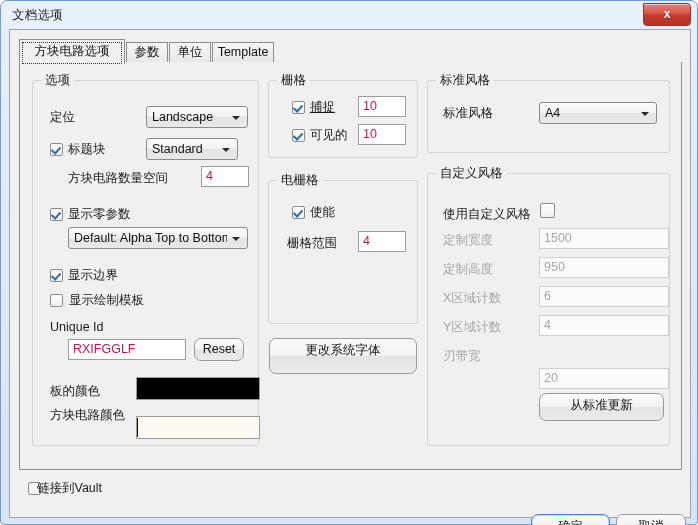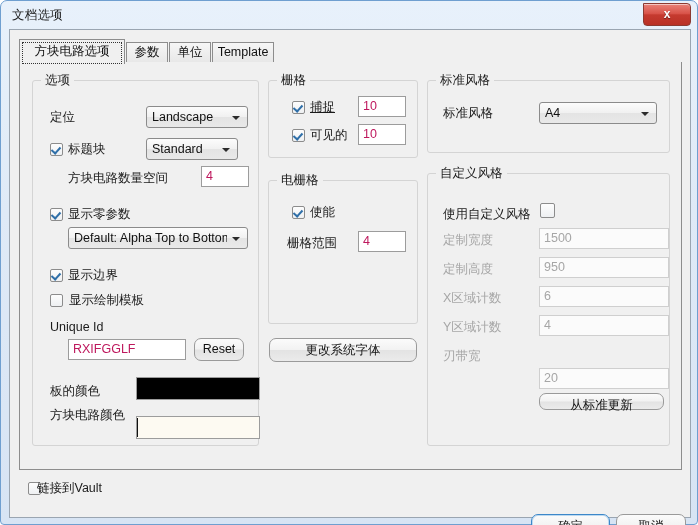--- a/index.html
+++ b/index.html
@@ -326,21 +326,21 @@
       <div class="group" style="left:248px; top:118px; width:150px; height:144px;">
         <div class="legend">电栅格</div>
 
         <div class="cb checked" style="left:23px; top:25px;"></div>
         <div class="lbl" style="left:41px; top:23px;">使能</div>
 
         <div class="lbl" style="left:18px; top:54px;">栅格范围</div>
         <div class="txt" style="left:89px; top:50px; width:48px;">4</div>
       </div>
 
-      <div class="btn" style="left:249px; top:276px; width:148px; height:24px; line-height:22px;">更改系统字体</div>
+      <div class="btn" style="left:249px; top:276px; width:148px; height:36px; line-height:22px;">更改系统字体</div>
 
       <div class="group" style="left:407px; top:18px; width:243px; height:73px;">
         <div class="legend">标准风格</div>
 
         <div class="lbl" style="left:15px; top:24px;">标准风格</div>
         <div class="combo" style="left:111px; top:21px; width:118px;">
           <span class="cv">A4</span>
           <span class="arw"></span>
         </div>
       </div>
@@ -359,21 +359,21 @@
 
         <div class="lbl dis" style="left:15px; top:116px;">X区域计数</div>
         <div class="txt dis" style="left:111px; top:112px; width:130px;">6</div>
 
         <div class="lbl dis" style="left:15px; top:145px;">Y区域计数</div>
         <div class="txt dis" style="left:111px; top:141px; width:130px;">4</div>
 
         <div class="lbl dis" style="left:15px; top:174px;">刃带宽</div>
         <div class="txt dis" style="left:111px; top:170px; width:130px;margin-top:24px;">20</div>
 
-        <div class="btn" style="left:111px; top:219px; width:125px; height:17px; line-height:23px;">从标准更新</div>
+        <div class="btn" style="left:111px; top:219px; width:125px; height:28px; line-height:23px;">从标准更新</div>
       </div>
 
     </div>
 
     <div class="cb" style="left:18px; top:452px;"></div>
     <div class="lbl" style="left:27px; top:450px;">链接到Vault</div>
 
     <div class="btn default" style="left:521px; top:484px; width:79px; height:25px; line-height:23px;">确定</div>
     <div class="btn" style="left:606px; top:484px; width:70px; height:25px; line-height:23px;">取消</div>
 

